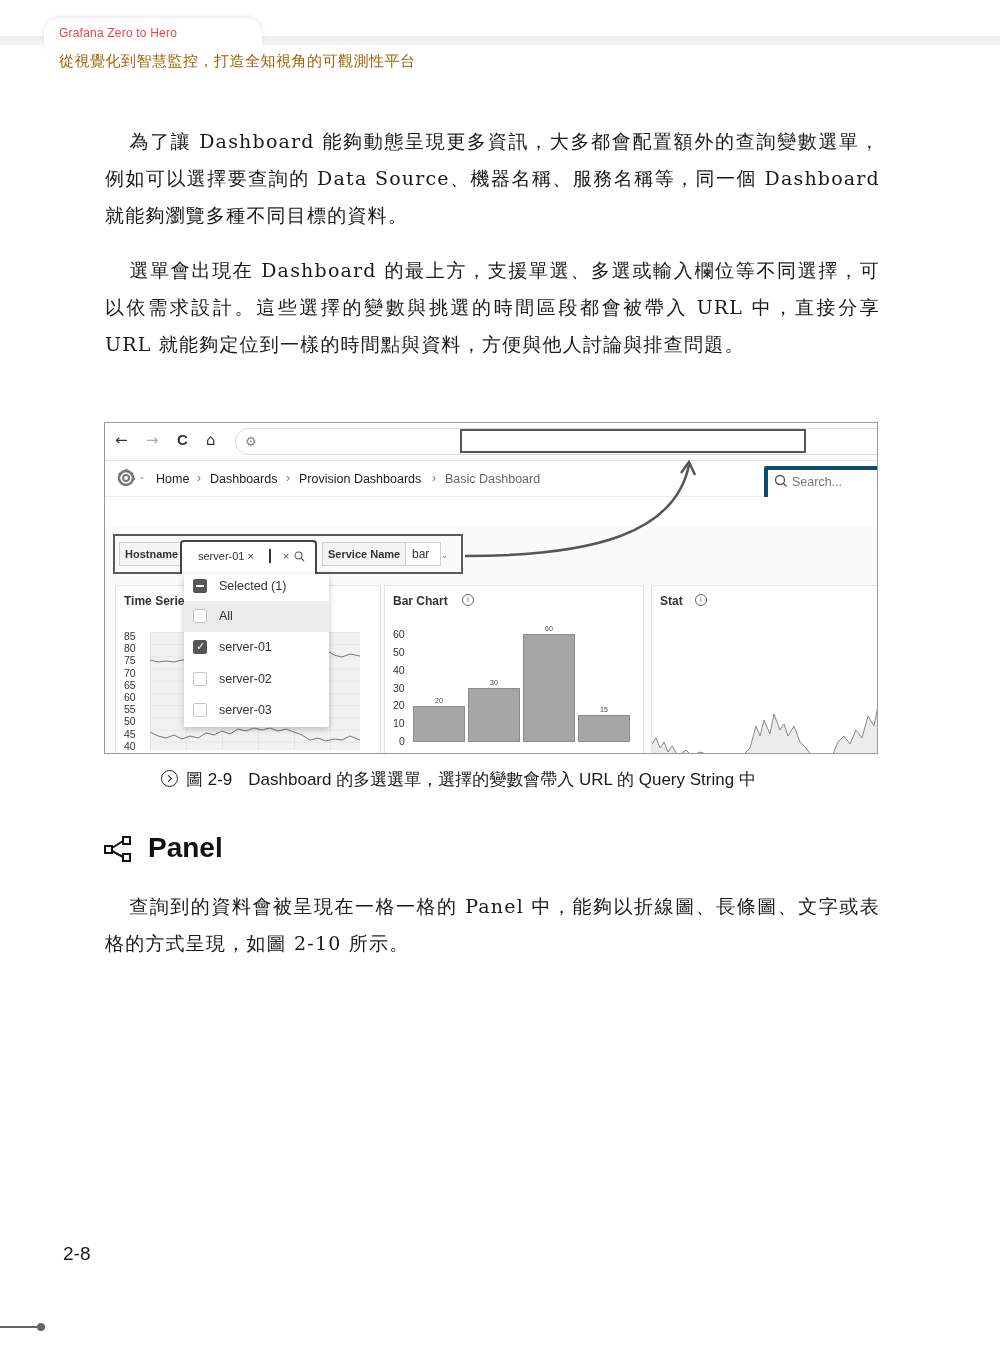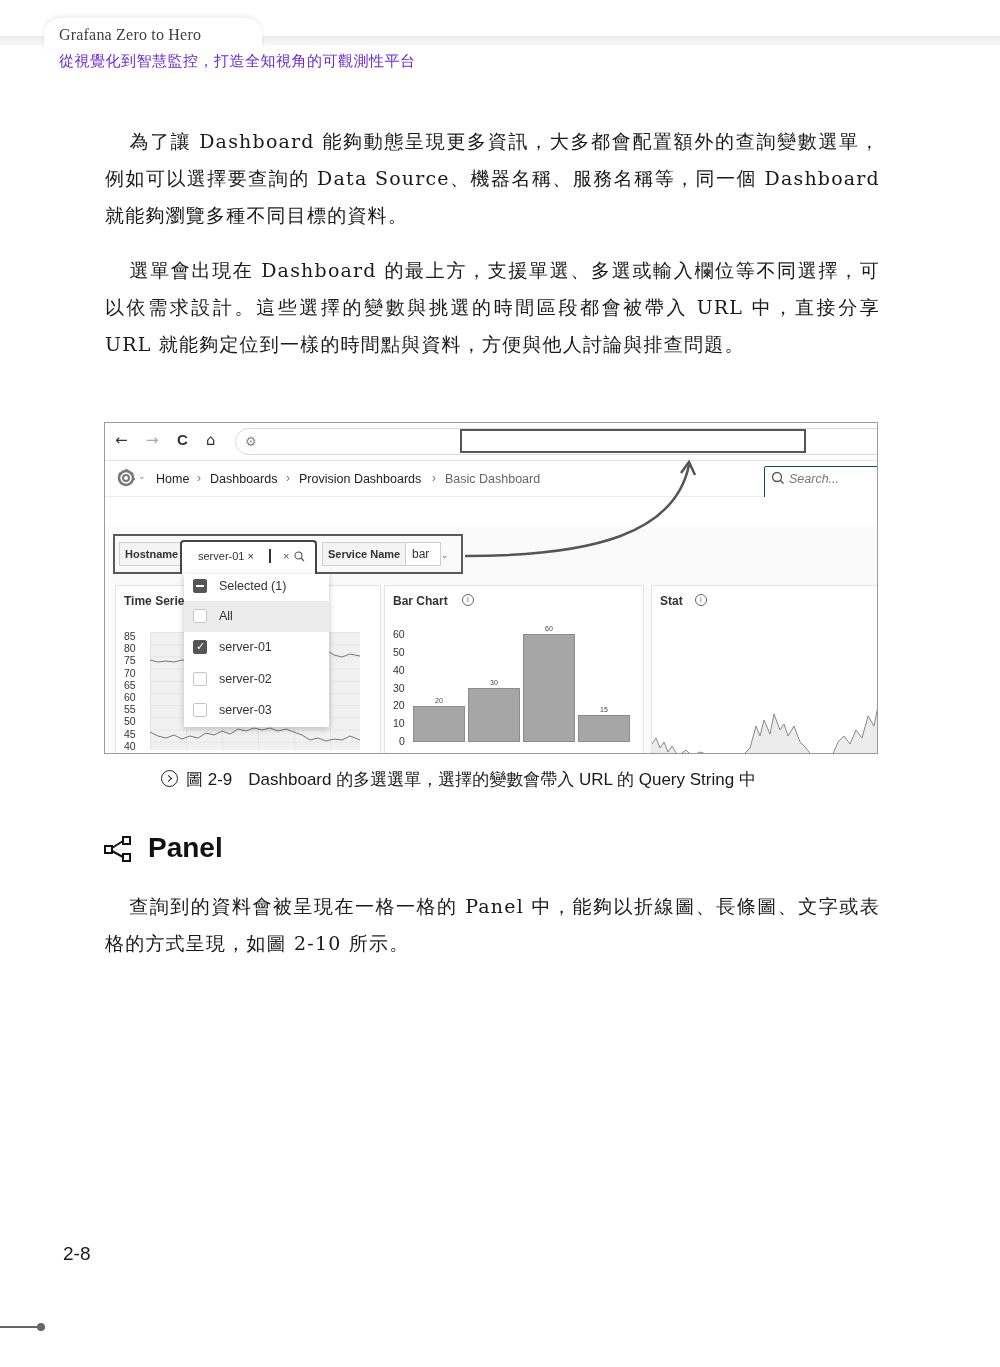--- a/index.html
+++ b/index.html
@@ -4,24 +4,24 @@
 <style>
   * { box-sizing: border-box; margin: 0; padding: 0; }
   html, body { width: 1000px; height: 1367px; background: #ffffff; overflow: hidden; }
   body { position: relative; font-family: "DejaVu Serif", serif; color: #1a1a1a; }
 
   
   .hdr-bar { position: absolute; left: 0; top: 36px; width: 1000px; height: 9px;
     background: linear-gradient(#ececec, #f7f7f7); }
   .hdr-tab { position: absolute; left: 44px; top: 18px; width: 218px; height: 34px;
     background: #fff; border-radius: 16px 16px 0 0; box-shadow: 0 -2px 4px rgba(0,0,0,0.08); }
-  .hdr-title { position: absolute; left: 59px; top: 26px; font-family: Liberation Serif, serif;
-    font-size: 16px; color: #404040; letter-spacing: 0.2px; }
+  .hdr-title { position: absolute; left: 59px; top: 26px; font-family: Liberation Sans, sans-serif;
+    font-size: 12px; color: #ef4444; letter-spacing: 0.2px; }
   .hdr-sub { position: absolute; left: 59px; top: 52px; font-family: "DejaVu Sans", sans-serif;
-    font-size: 15px; color: #6d28d9; letter-spacing: 0.5px; }
+    font-size: 15px; color: #a16207; letter-spacing: 0.5px; }
 
   
   .para { position: absolute; left: 105px; width: 775px; font-family: "DejaVu Serif", serif;
     font-size: 19px; line-height: 37px; color: #1a1a1a; text-align: justify; letter-spacing: 1.2px; }
   .para .indent { display: inline-block; width: 24px; }
   #p1 { top: 123px; }
   #p2 { top: 252px; }
   #p3 { top: 888px; }
 
   
@@ -40,21 +40,21 @@
     border: 2px solid #555; }
 
   .breadcrumb-bar { position: absolute; left: 0; top: 38px; width: 774px; height: 36px; background: #fff;
     border-bottom: 1px solid #ececec; }
   .logo-ic { position: absolute; left: 10px; top: 6px; width: 22px; height: 22px; }
   .logo-chev { position: absolute; left: 33px; top: 10px; font-size: 9px; color: #888; }
   .crumb { position: absolute; top: 11px; font-size: 12.5px; color: #222; white-space: nowrap; }
   .crumb-sep { position: absolute; top: 10px; font-size: 12px; color: #777; }
   .crumb.current { color: #666; }
   .search-box { position: absolute; left: 659px; top: 5px; width: 120px; height: 42px;
-    border: 1px solid #0c4a6e; background: #fff; border-radius: 2px; font-style: italic; }
+    border: 4px solid #0c4a6e; background: #fff; border-radius: 2px; }
   .search-ic { position: absolute; left: 6px; top: 4px; }
   .search-ph { position: absolute; left: 24px; top: 5px; font-size: 12.5px; color: #777; }
 
   .blank-band { position: absolute; left: 0; top: 74px; width: 774px; height: 30px; background: #fff; }
 
   .vars-highlight { position: absolute; left: 8px; top: 111px; width: 350px; height: 40px; border: 2.5px solid #5a5a5a; }
   .var-label { position: absolute; height: 24px; border: 1px solid #d0d0d0; background: #f4f4f4;
     font-size: 11px; font-weight: bold; color: #333; padding: 5px 5px; white-space: nowrap; }
   .var-select { position: absolute; height: 24px; border: 1px solid #d0d0d0; background: #fff;
     font-size: 11px; color: #333; white-space: nowrap; }

